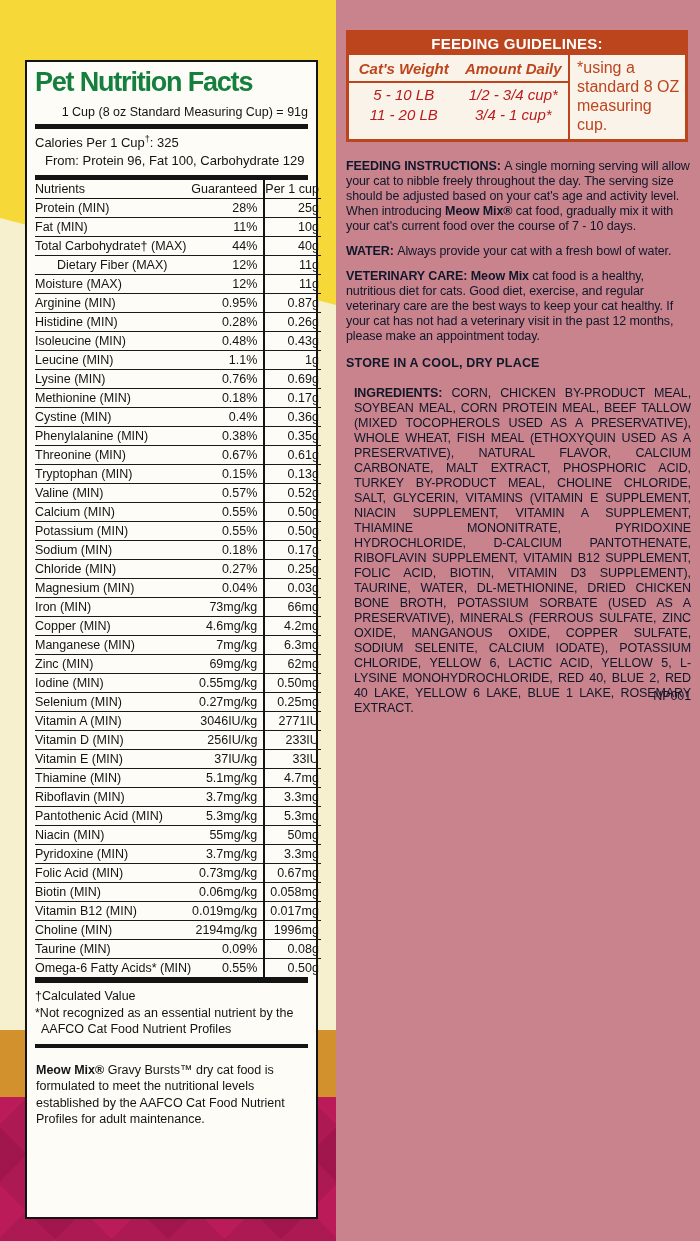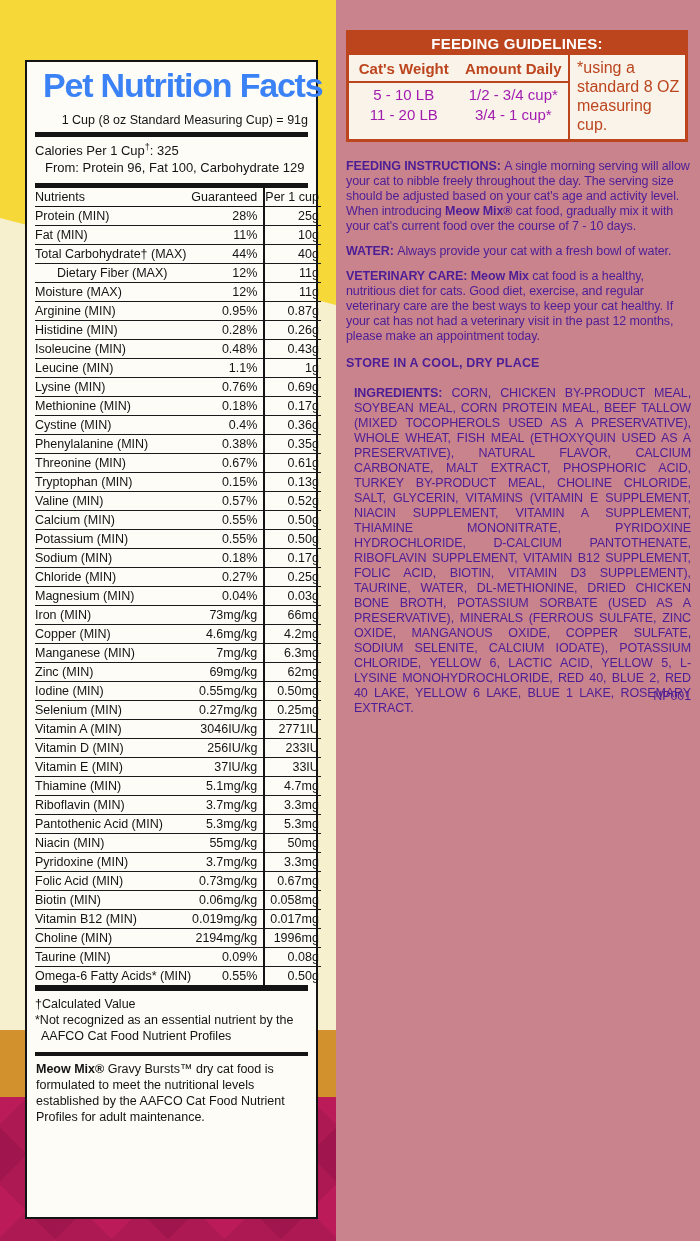--- a/index.html
+++ b/index.html
@@ -26,62 +26,62 @@
     background:
       repeating-linear-gradient(45deg, rgba(0,0,0,0) 0 40px, rgba(70,0,35,.12) 40px 80px),
       repeating-linear-gradient(-45deg, rgba(0,0,0,0) 0 40px, rgba(70,0,35,.12) 40px 80px);
   }
   .label-box {
     position:absolute; left:25px; top:60px; width:293px; height:1159px; z-index:2;
     background:#FDFCF6; border:2px solid #141414; box-sizing:border-box;
     padding:5px 8px; color:#141414;
   }
   .nf-title {
-    margin:1px 8px 2px; font-size:34px; font-weight:bold; letter-spacing:-1.2px;
-    line-height:1.05; white-space:nowrap; color:#3b82f6;
+    margin:1px 0 2px; font-size:27px; font-weight:bold; letter-spacing:-1.2px;
+    line-height:1.05; white-space:nowrap; color:#15803d;
   }
   .serving { font-size:12.5px; text-align:right; padding:2px 0 5px;margin-top:7px; }
   .bar { height:5px; background:#141414; }
   .bar.thick { height:6px; }
   .bar.mid { height:4px; }
   .cal-block { padding:5px 0 6px; font-size:13px; line-height:1.3; }
   .cal-from { padding-left:10px; }
   sup { font-size:9px; }
   table.nutrients { width:100%; border-collapse:collapse; font-size:12.5px; }
   table.nutrients th { font-weight:normal; border-bottom:1px solid #141414; padding:2px 0; white-space:nowrap; }
   table.nutrients td { border-bottom:1px solid #1a1a1a; padding:2px 0; white-space:nowrap; }
   table.nutrients tbody tr:last-child td { border-bottom:none; }
   .c-name { text-align:left; padding-left:1px; }
   .c-name.indent { padding-left:22px; }
   .c-guar { text-align:right; padding-right:6px !important; }
   .c-cup  { text-align:right; width:60px; border-left:2px solid #141414; padding-right:2px !important; }
   .footnotes { font-size:12.5px; line-height:1.3; padding:5px 0 7px; }
   .fn-hang { padding-left:6px; text-indent:-6px; }
-  .statement { font-size:12.5px; line-height:1.3; padding:5px 1px 0; }
+  .statement { font-size:12.5px; line-height:1.3; padding:14px 1px 0; }
   .b { font-weight:bold; }
   
   .col-right { position:relative; flex:1; height:100%; background:#C8838D; }
   .fg-box { margin:30px 12px 0 10px; border:3px solid #BC451D; background:#F9F3EA; }
   .fg-title {
     background:#BC451D; color:#FFFFFF; font-weight:bold; text-align:center;
     font-size:15px; padding:2px 0 3px; letter-spacing:.2px;
   }
   .fg-body { display:flex; align-items:stretch; }
-  .fg-table { flex:1; padding:2px 0 4px; }
+  .fg-table { flex:1; padding:2px 0 4px;font-style:italic; }
   .fg-head {
     display:grid; grid-template-columns:1fr 1fr; text-align:center;
     color:#BC451D; font-weight:bold; font-size:15px;
     border-bottom:2px solid #BC451D; padding:3px 0 4px;
   }
-  .fg-row { display:grid; grid-template-columns:1fr 1fr; text-align:center; color:#a21caf; font-size:15px; padding-top:3px; }
+  .fg-row { display:grid; grid-template-columns:1fr 1fr; text-align:center; color:#b91c1c; font-size:15px; padding-top:3px; }
   .fg-note {
     width:104px; border-left:2px solid #BC451D; color:#BC451D;
     font-size:16px; line-height:1.18; padding:4px 4px 4px 7px;
   }
-  .paras { margin:17px 9px 0 10px; color:#4c1d95; }
+  .paras { margin:17px 9px 0 10px; color:#0f172a; }
   .para { margin:10px 0 0; font-size:12.5px; line-height:1.2; letter-spacing:-.1px; }
   .para:first-child { margin-top:0; }
   .para[data-name="paragraph-storage"] { margin-top:12px; letter-spacing:.2px; }
   .para[data-name="paragraph-ingredients"] { margin-top:15px;margin-left:8px; }
   .para.justify { text-align:justify; position:relative; }
   .np-code { position:absolute; right:0; bottom:12px; }
 </style>
 </head>
 <body>
 

